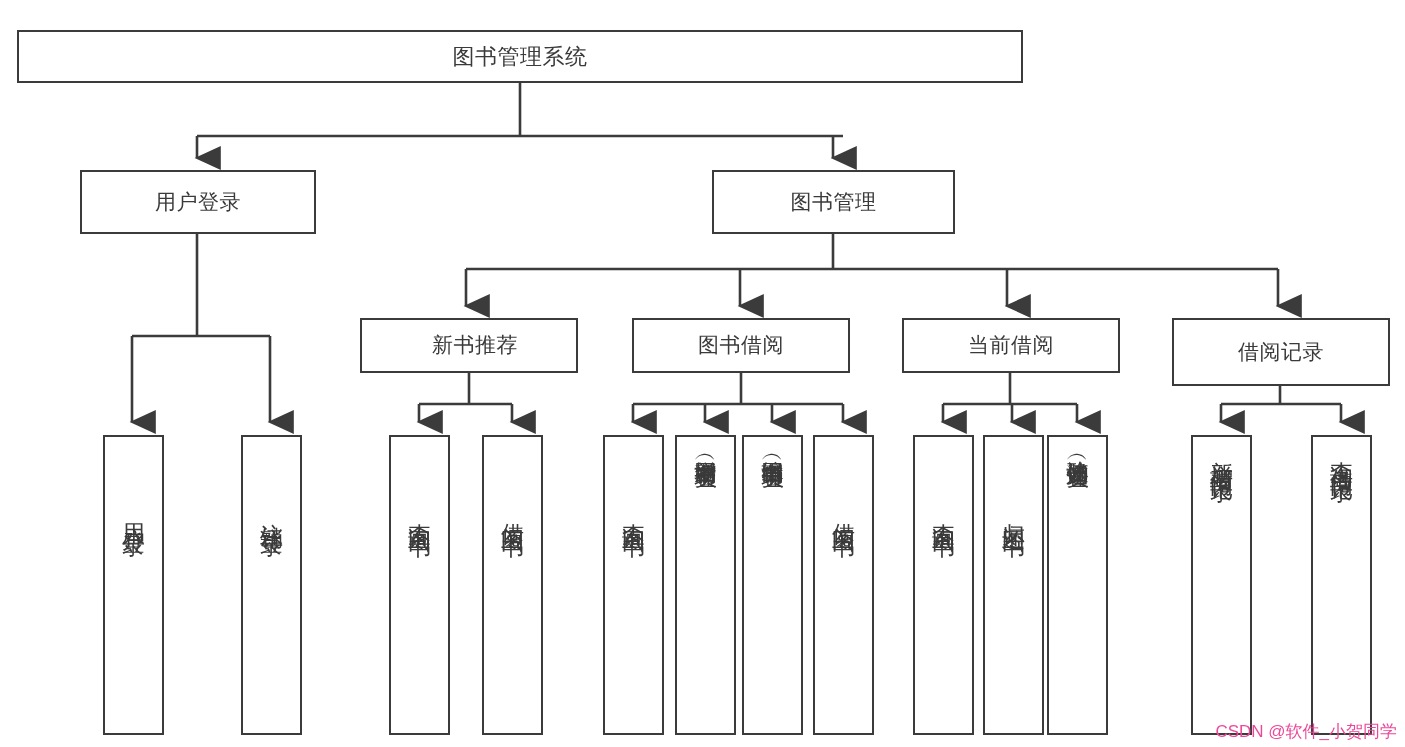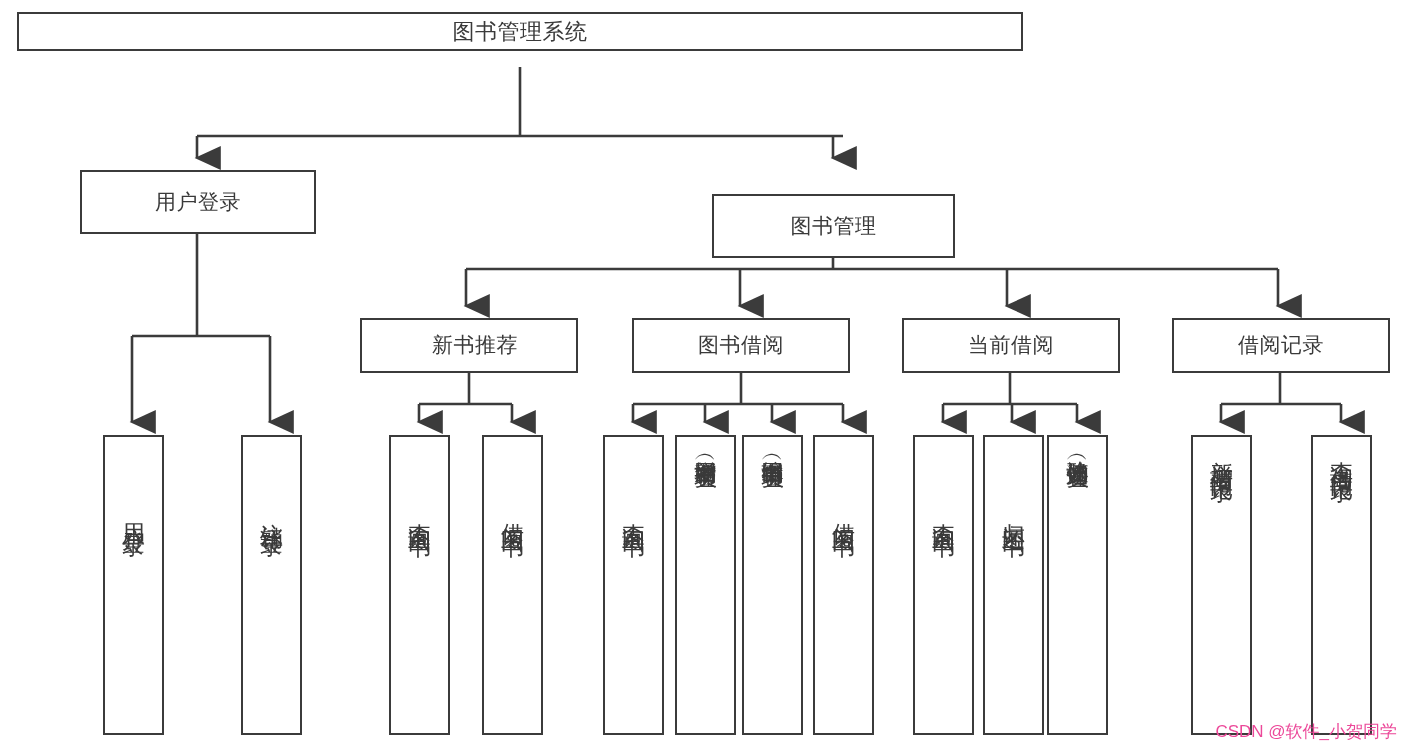--- a/index.html
+++ b/index.html
@@ -125,45 +125,45 @@
       <path d="M 1012 404 L 1012 422" marker-end="url(#arw)"></path>
       <path d="M 1077 404 L 1077 422" marker-end="url(#arw)"></path>
 
       <path d="M 1280 373 L 1280 404"></path>
       <path d="M 1221 404 L 1341 404"></path>
       <path d="M 1221 404 L 1221 422" marker-end="url(#arw)"></path>
       <path d="M 1341 404 L 1341 422" marker-end="url(#arw)"></path>
     </g>
   </svg>
 
-  <div class="node root h" style="left:17px; top:12px; width:1006px; height:39px;">
+  <div class="node root h" style="left:17px; top:30px; width:1006px; height:53px;">
     <span class="label">图书管理系统</span>
   </div>
 
   <div class="node h" style="left:80px; top:170px; width:236px; height:64px;">
     <span class="label">用户登录</span>
   </div>
 
-  <div class="node h" style="left:712px; top:170px; width:243px; height:64px;margin-top:24px;">
+  <div class="node h" style="left:712px; top:170px; width:243px; height:64px;">
     <span class="label">图书管理</span>
   </div>
 
   <div class="node h" style="left:360px; top:318px; width:218px; height:55px;padding-left:12px;">
     <span class="label">新书推荐</span>
   </div>
 
   <div class="node h" style="left:632px; top:318px; width:218px; height:55px;">
     <span class="label">图书借阅</span>
   </div>
 
   <div class="node h" style="left:902px; top:318px; width:218px; height:55px;">
     <span class="label">当前借阅</span>
   </div>
 
-  <div class="node h" style="left:1172px; top:318px; width:218px; height:55px;">
+  <div class="node h" style="left:1172px; top:318px; width:218px; height:68px;">
     <span class="label">借阅记录</span>
   </div>
 
   <div class="node v tall" style="left:103px; top:435px; width:61px; height:300px;">
     <span class="label">用户登录</span>
   </div>
 
   <div class="node v tall" style="left:241px; top:435px; width:61px; height:300px;">
     <span class="label">注销登录</span>
   </div>

